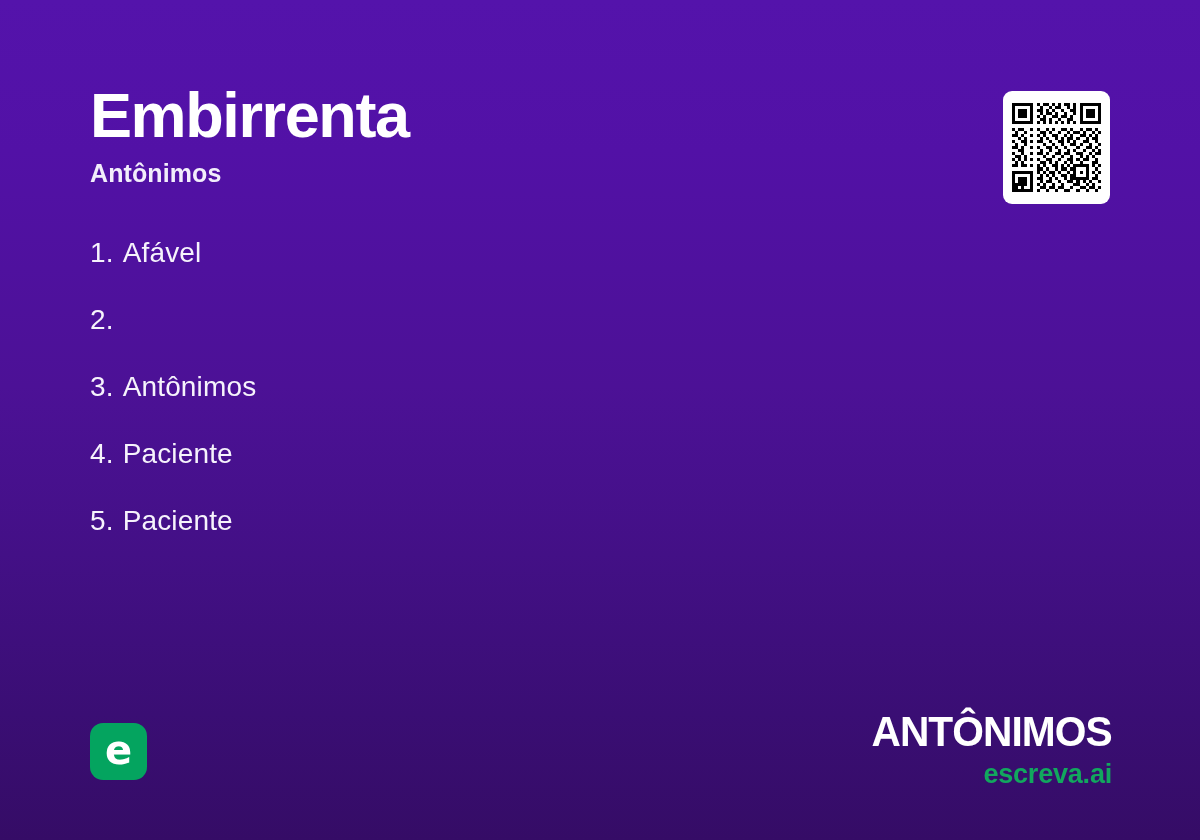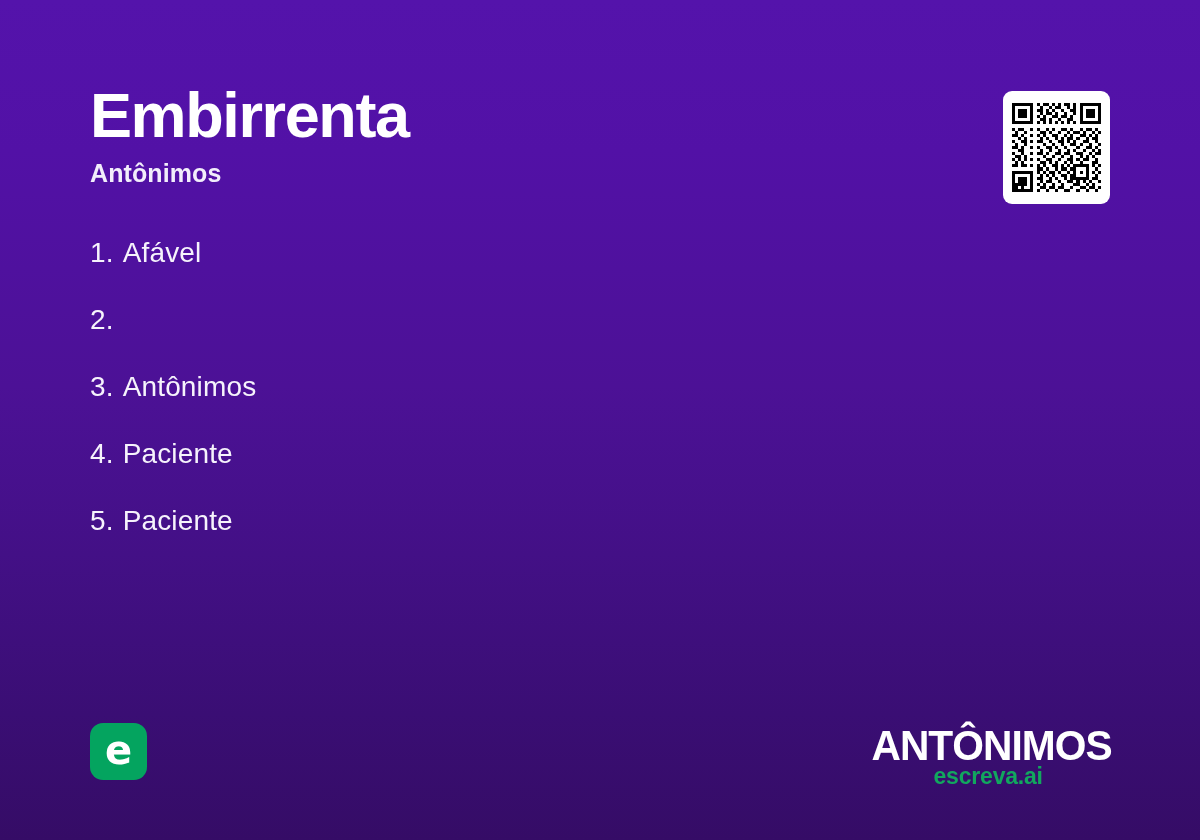--- a/index.html
+++ b/index.html
@@ -129,28 +129,27 @@
     font-weight: 700;
     color: #ffffff;
     letter-spacing: -1px;
     line-height: 0.86;
     transform: scaleX(0.97);
     transform-origin: right center;
     white-space: nowrap;
   }
 
   #logo-sub {
-    font-size: 23px;
+    font-size: 27px;
     font-weight: 700;
     color: #12a75e;
     letter-spacing: -0.2px;
     line-height: 1;
-    margin-top: 1px;
-    white-space: nowrap;
-    text-align: center;
+    margin-top: 11px;
+    white-space: nowrap;
   }
 </style>
 </head>
 <body>
 
 <div id="card">
 
   <div id="header">
     <div id="title">Embirrenta</div>
     <div id="subtitle">Antônimos</div>

